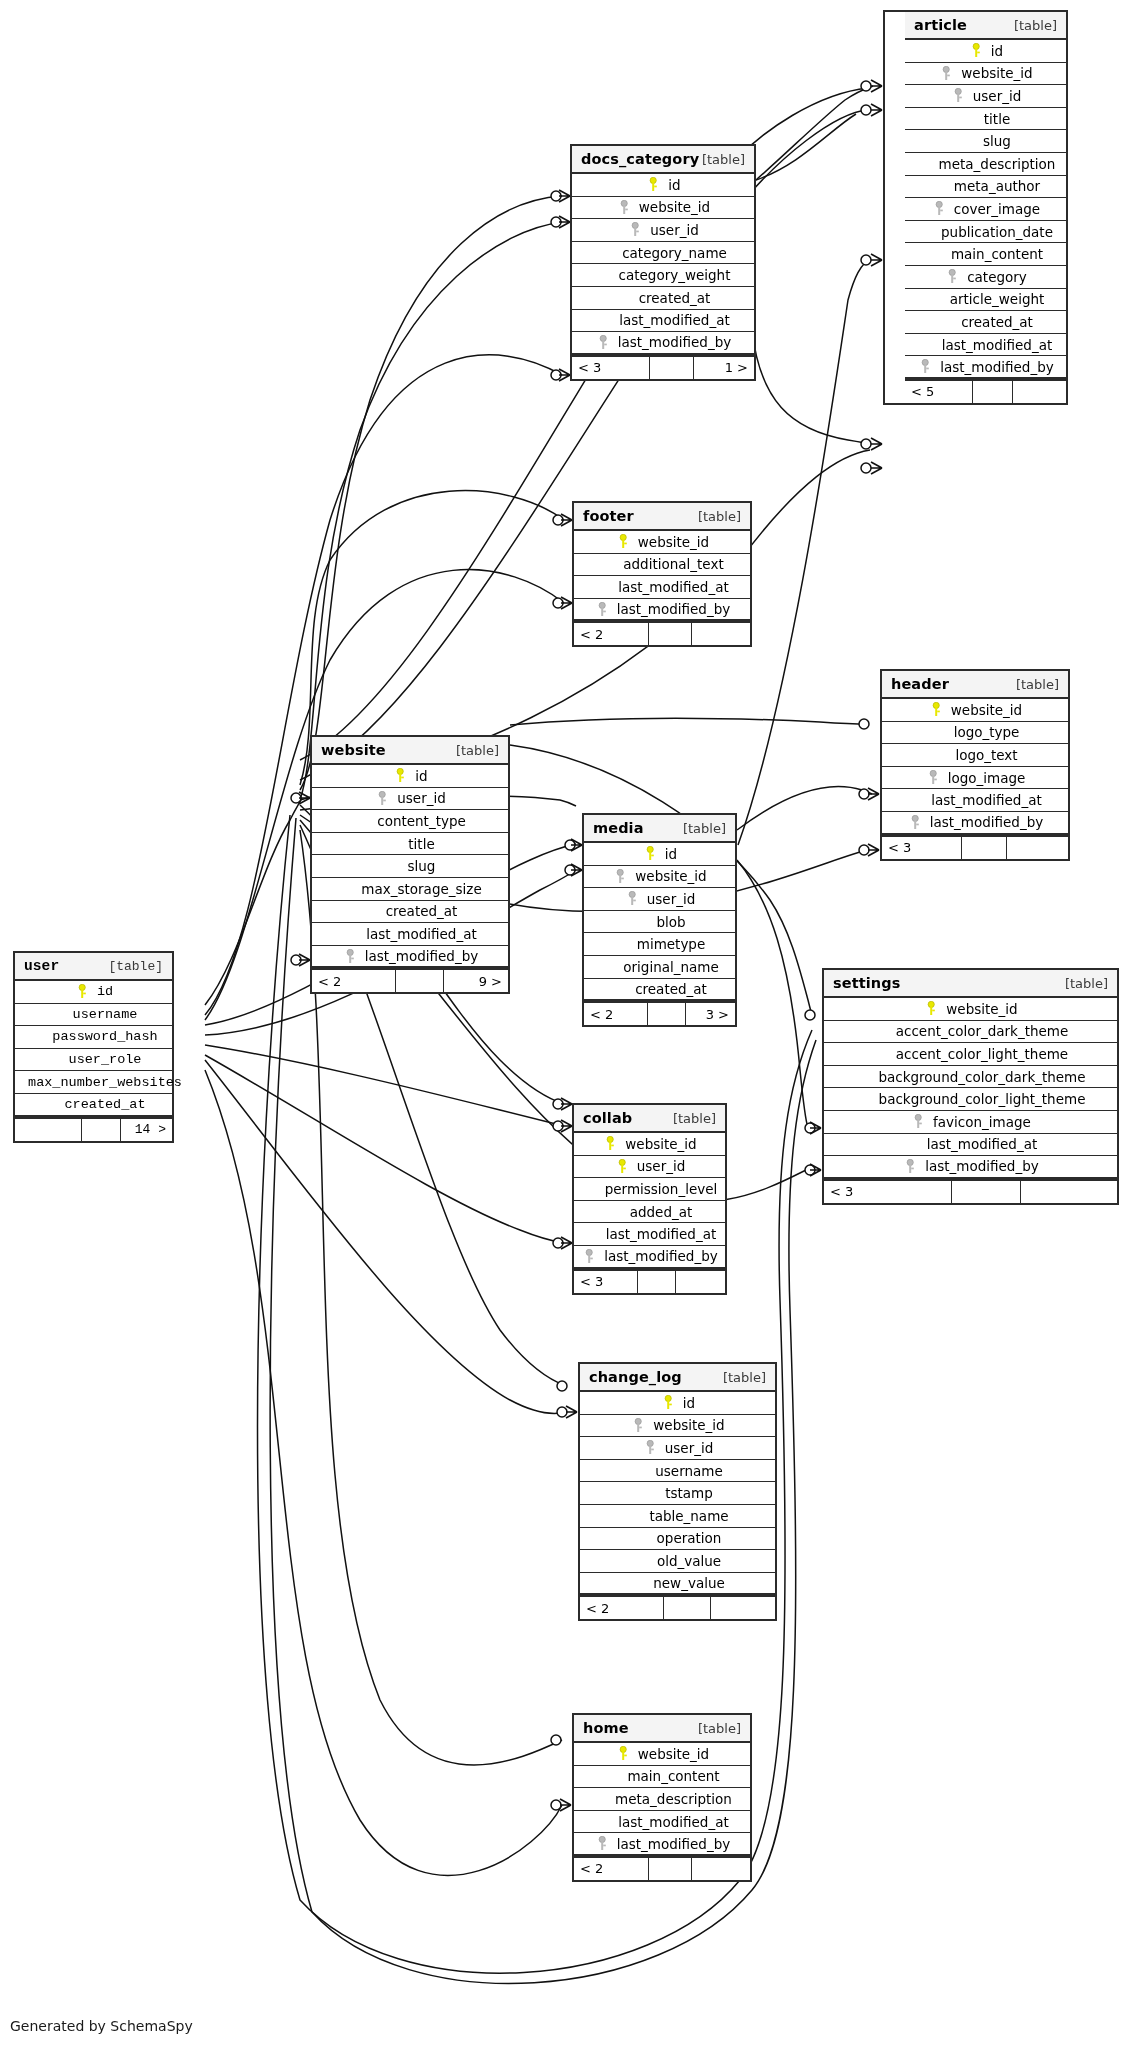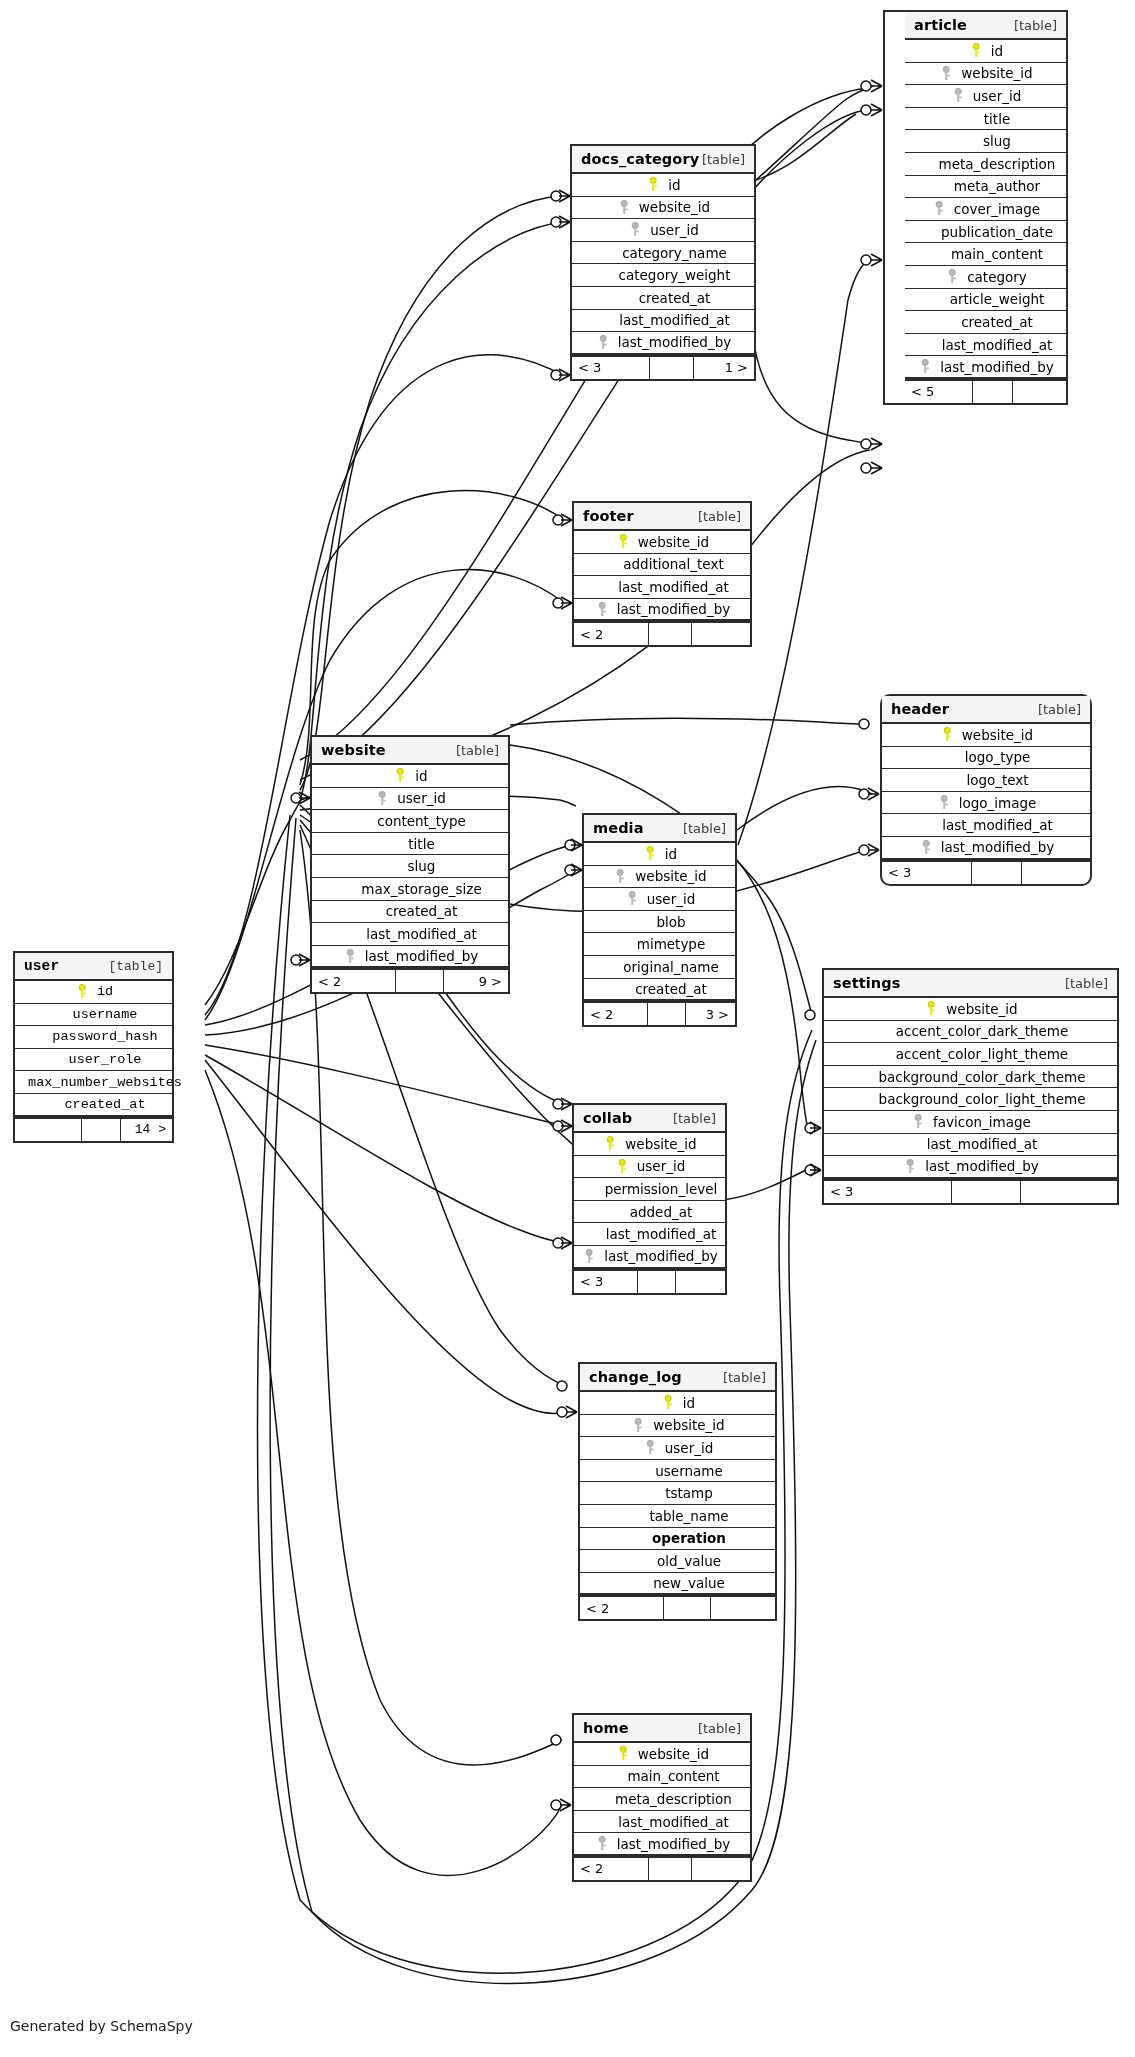--- a/index.html
+++ b/index.html
@@ -559,21 +559,21 @@
             <span class="key"></span>
             <span class="cname">created_at</span>
           </div>
         </div>
         <div class="foot">
           <div class="fc l" style="flex: 0.45 0 0px;">&lt; 2</div>
           <div class="fc l" style="flex: 0.22 0 0px;"></div>
           <div class="fc r" style="flex: 0.33 0 0px;">3 &gt;</div>
         </div>
       </div>
-      <div class="tbl" style="left: 880px; top: 694px; width: 212px; border-radius: 10px;">
+      <div class="tbl" style="left: 880px; top: 669px; width: 190px;">
         <div class="thead">
           <span class="tname">header</span>
           <span class="ttag">[table]</span>
         </div>
         <div class="row center">
           <div style="display: flex; align-items: center; gap: 6px;">
             <span class="key">
               <svg width="11" height="15" viewBox="0 0 11 15">
                 <circle cx="5.2" cy="3.4" r="3.1" fill="#e8e800" stroke="#b8b800" stroke-width="0.7"></circle>
                 <rect x="4.2" y="5.4" width="2" height="8.6" fill="#e8e800"></rect>
@@ -879,21 +879,21 @@
             <span class="cname">tstamp</span>
           </div>
         </div>
         <div class="row center">
           <div style="display: flex; align-items: center; gap: 6px;">
             <span class="key"></span>
             <span class="cname">table_name</span>
           </div>
         </div>
         <div class="row center">
-          <div style="display: flex; align-items: center; gap: 6px; font-weight: bold;">
+          <div style="display: flex; align-items: center; gap: 6px;">
             <span class="key"></span>
             <span class="cname">operation</span>
           </div>
         </div>
         <div class="row center">
           <div style="display: flex; align-items: center; gap: 6px;">
             <span class="key"></span>
             <span class="cname">old_value</span>
           </div>
         </div>

